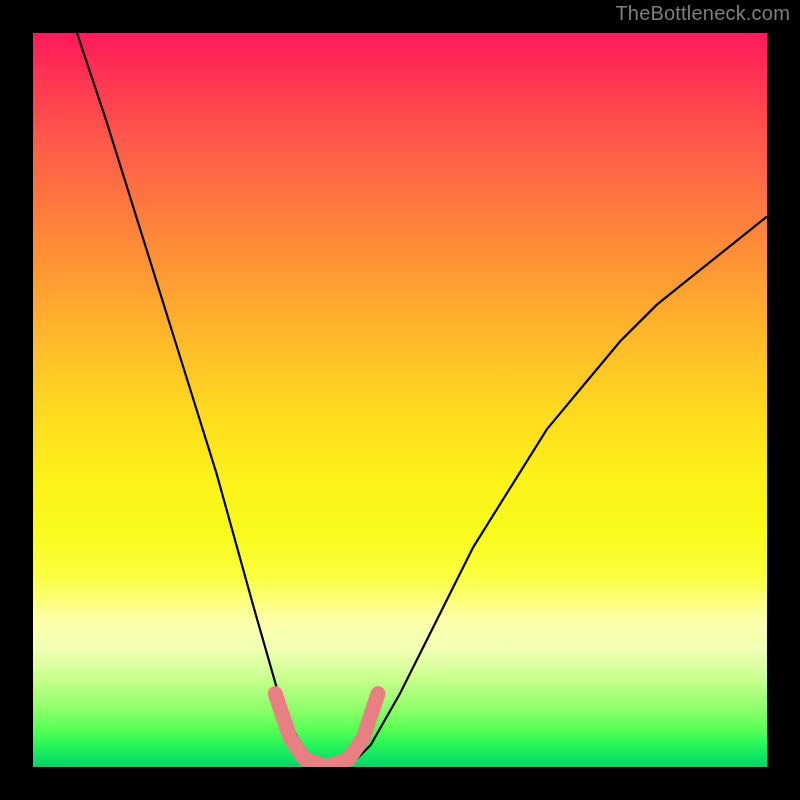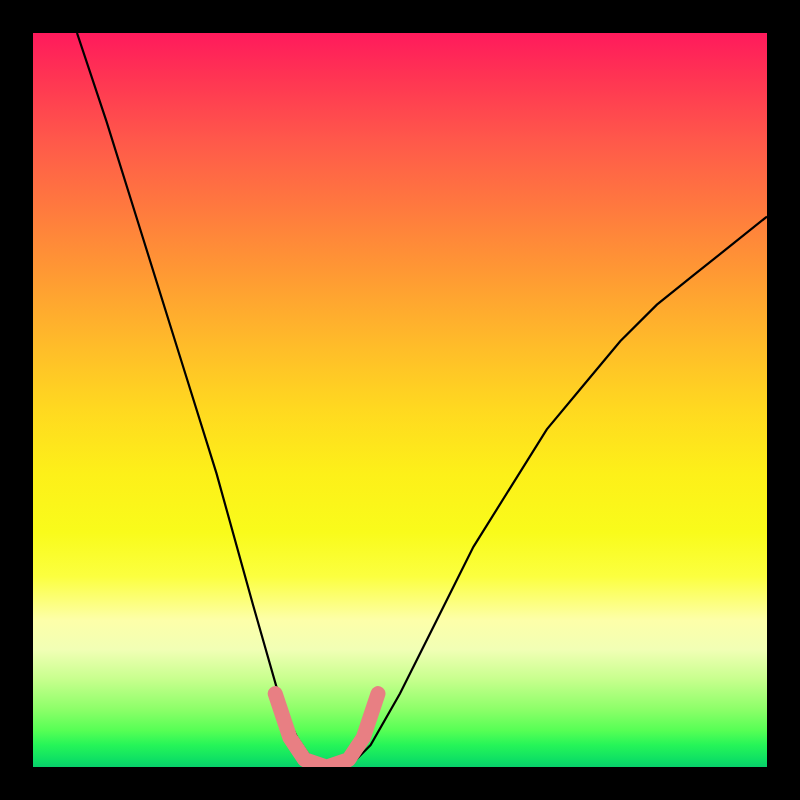--- a/index.html
+++ b/index.html
@@ -77,20 +77,21 @@
     stroke-width: 15;
     stroke-linecap: round;
     stroke-linejoin: round;
   }
 </style>
 </head>
 <body>
 
 <div class="frame">
 
+  <div class="watermark">TheBottleneck.com</div>
 
   <div class="plot-area">
 
     <svg class="curve" viewBox="0 0 734 734" preserveAspectRatio="none">
 
       <path id="main-curve" class="curve-black" d="M44.0 0.0 L73.4 88.1 L110.1 205.5 L146.8 323.0 L183.5 440.4 L220.2 572.5 L249.6 675.3 L264.2 704.6 L278.9 726.7 L293.6 734.0 L308.3 734.0 L323.0 726.7 L337.6 712.0 L367.0 660.6 L403.7 587.2 L440.4 513.8 L477.1 455.1 L513.8 396.4 L550.5 352.3 L587.2 308.3 L623.9 271.6 L660.6 242.2 L697.3 212.9 L734.0 183.5"></path>
 
       <path id="highlight-curve" class="curve-marker" d="M242.2 660.6 L256.9 704.6 L271.6 726.7 L293.6 734.0 L315.6 726.7 L330.3 704.6 L345.0 660.6"></path>
     </svg>
 

